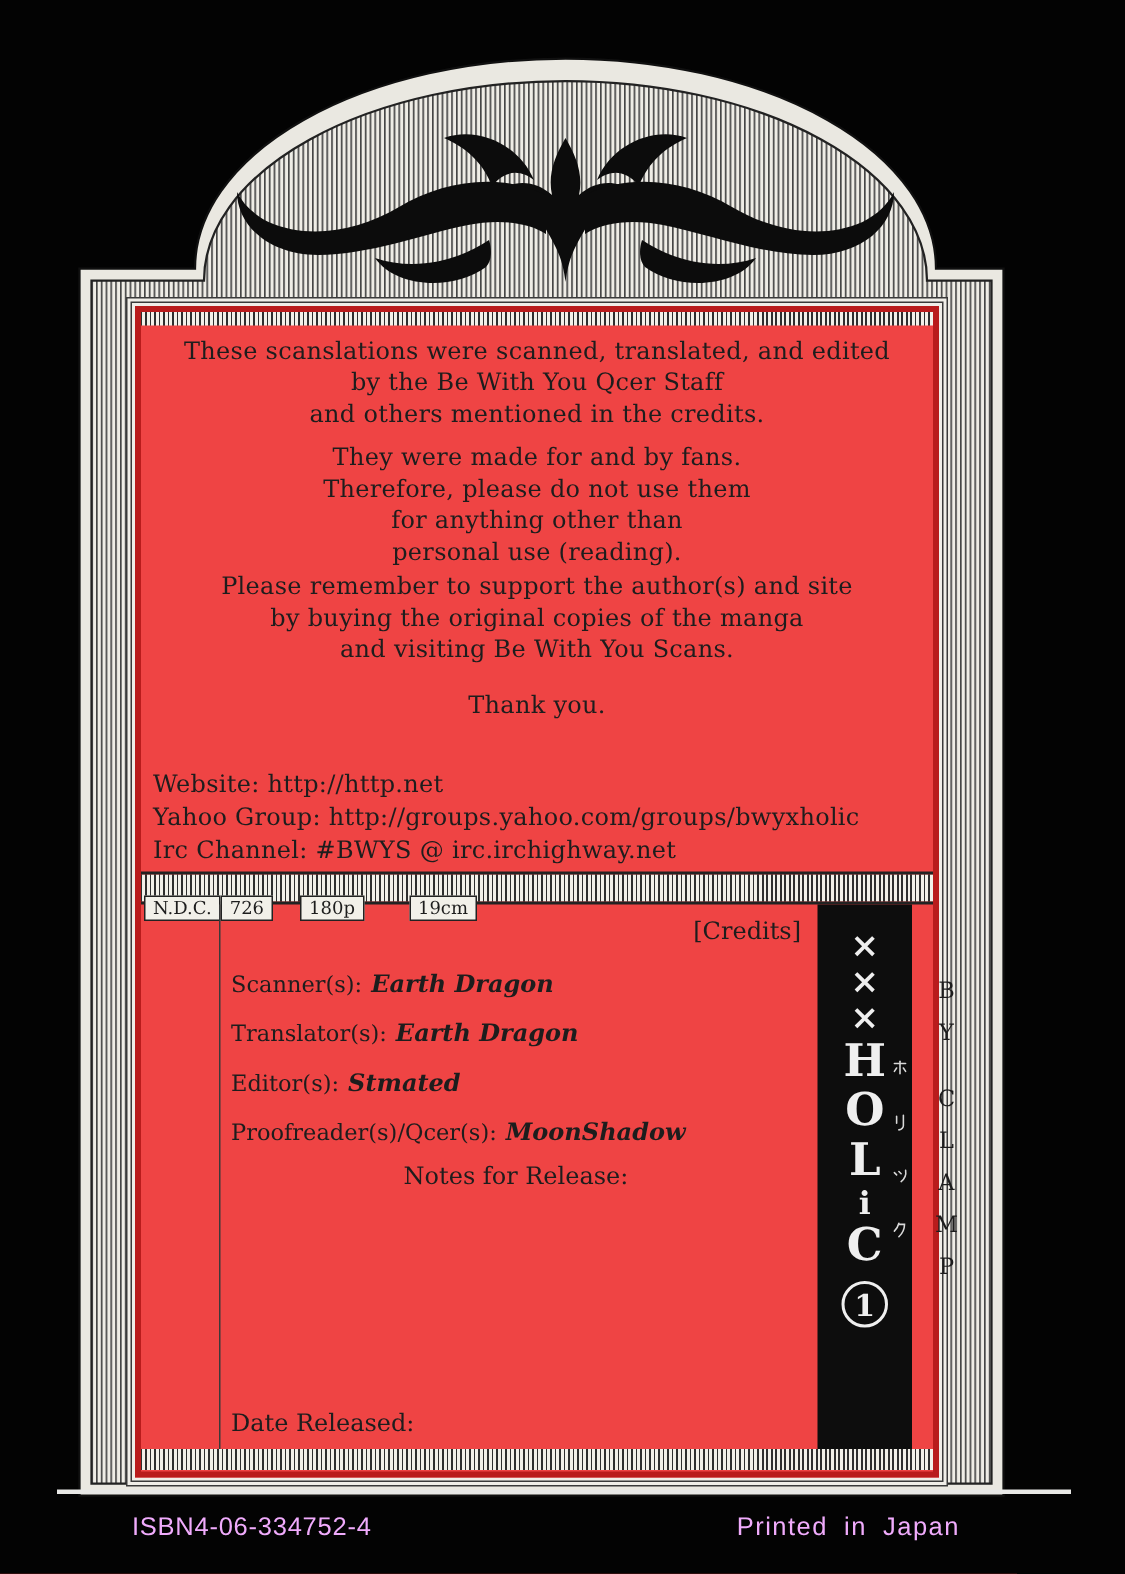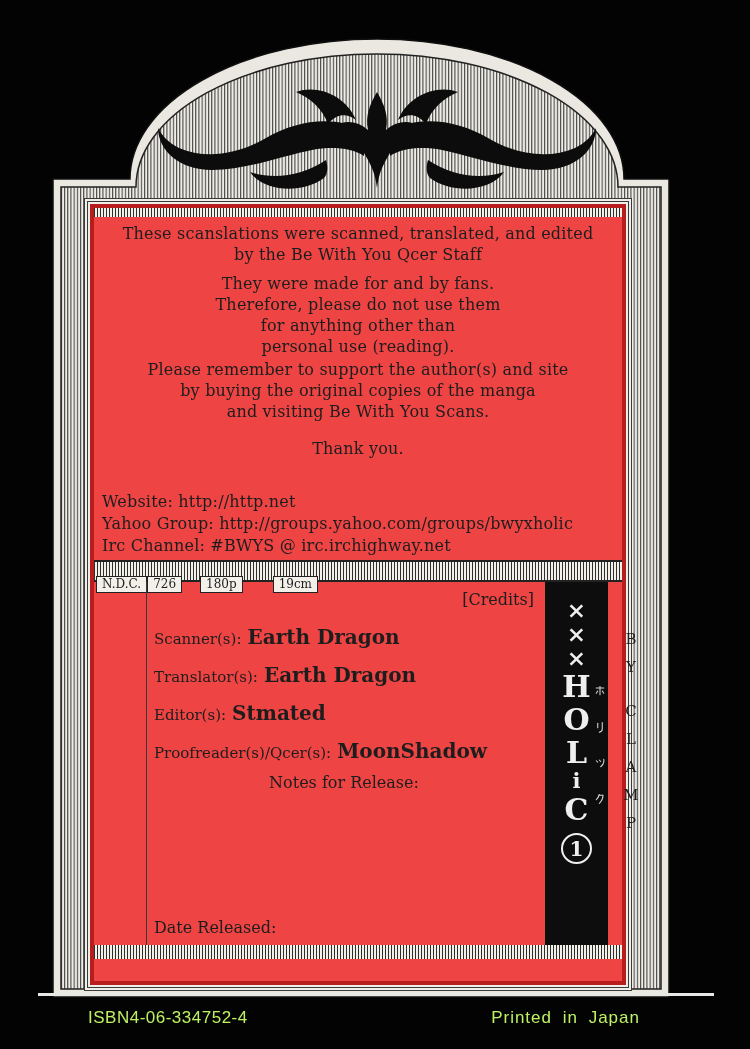--- a/index.html
+++ b/index.html
@@ -35,42 +35,42 @@
   .ndc-box.b1{margin-left:2px;}
   .ndc-box.b3{margin-left:18px;}
   .ndc-box.b4{margin-left:30px;}
 
   .credits-area{position:relative;height:363px;}
   .credits-rule{position:absolute;left:52px;top:0;bottom:0;width:1px;background:#3a3a3a;}
   .credits-content{position:absolute;left:60px;top:0;width:380px;}
   .credits-heading{text-align:right;font-size:16px;margin-top:8px;}
   .credit-row{font-size:15px;margin-top:14px;white-space:nowrap;}
   .credit-row.r1{margin-top:16px;}
-  .credit-row .val{font-size:20px;font-weight:bold;margin-left:6px;}
+  .credit-row .val{font-size:16px;font-weight:bold;font-style:italic;margin-left:6px;}
   .notes-label{text-align:center;font-size:16px;margin-top:10px;}
   .date-label{position:absolute;left:60px;top:336px;font-size:16px;}
 
   
   .spine{position:absolute;left:451px;top:0;width:63px;height:363px;background:#0d0d0d;
          display:flex;flex-direction:column;align-items:center;padding-top:16px;box-sizing:border-box;}
   .spine .x{color:#efefef;font-weight:bold;font-size:23px;line-height:24px;}
   .spine .cap{color:#efefef;font-weight:bold;font-size:30px;line-height:33px;}
   .spine .low{color:#efefef;font-weight:bold;font-size:21px;line-height:24px;}
   .vol-circle{margin-top:7px;width:31px;height:31px;border:2.5px solid #efefef;border-radius:50%;
               display:flex;align-items:center;justify-content:center;
               color:#efefef;font-size:20px;font-weight:bold;box-sizing:border-box;}
   .kana-col{position:absolute;right:2px;top:102px;display:flex;flex-direction:column;gap:22px;}
 
   .byline{position:absolute;left:524px;top:48px;width:26px;display:flex;flex-direction:column;
           align-items:center;gap:10px;font-size:15px;color:#1d1d1d;}
   .byline .gap{margin-top:16px;}
 
   .footer-line{position:absolute;left:38px;top:993px;width:676px;height:3px;background:#e8e8e6;}
   .footer{position:absolute;left:0;top:1006px;width:750px;height:30px;
-          font-family:"Liberation Sans", sans-serif;color:#bef264;font-size:17px;}
+          font-family:"Liberation Sans", sans-serif;color:#f0abfc;font-size:17px;}
   .isbn{position:absolute;left:88px;top:2px;letter-spacing:.5px;}
   .printed{position:absolute;right:110px;top:2px;letter-spacing:1px;word-spacing:5px;}
 </style>
 </head>
 <body>
 
 <div class="page">
 
   <svg class="frame-svg" width="750" height="1049" viewBox="0 0 750 1049">
     <defs>
@@ -99,20 +99,21 @@
     </g>
   </svg>
 
   <div class="paper">
     <div class="fringe top"></div>
 
     <div class="notice">
       <p class="p1">
         <span>These scanslations were scanned, translated, and edited</span>
         <span>by the Be With You Qcer Staff</span>
+        <span>and others mentioned in the credits.</span>
       </p>
       <p class="p2">
         <span>They were made for and by fans.</span>
         <span>Therefore, please do not use them</span>
         <span>for anything other than</span>
         <span>personal use (reading).</span>
       </p>
       <p class="p3">
         <span>Please remember to support the author(s) and site</span>
         <span>by buying the original copies of the manga</span>

